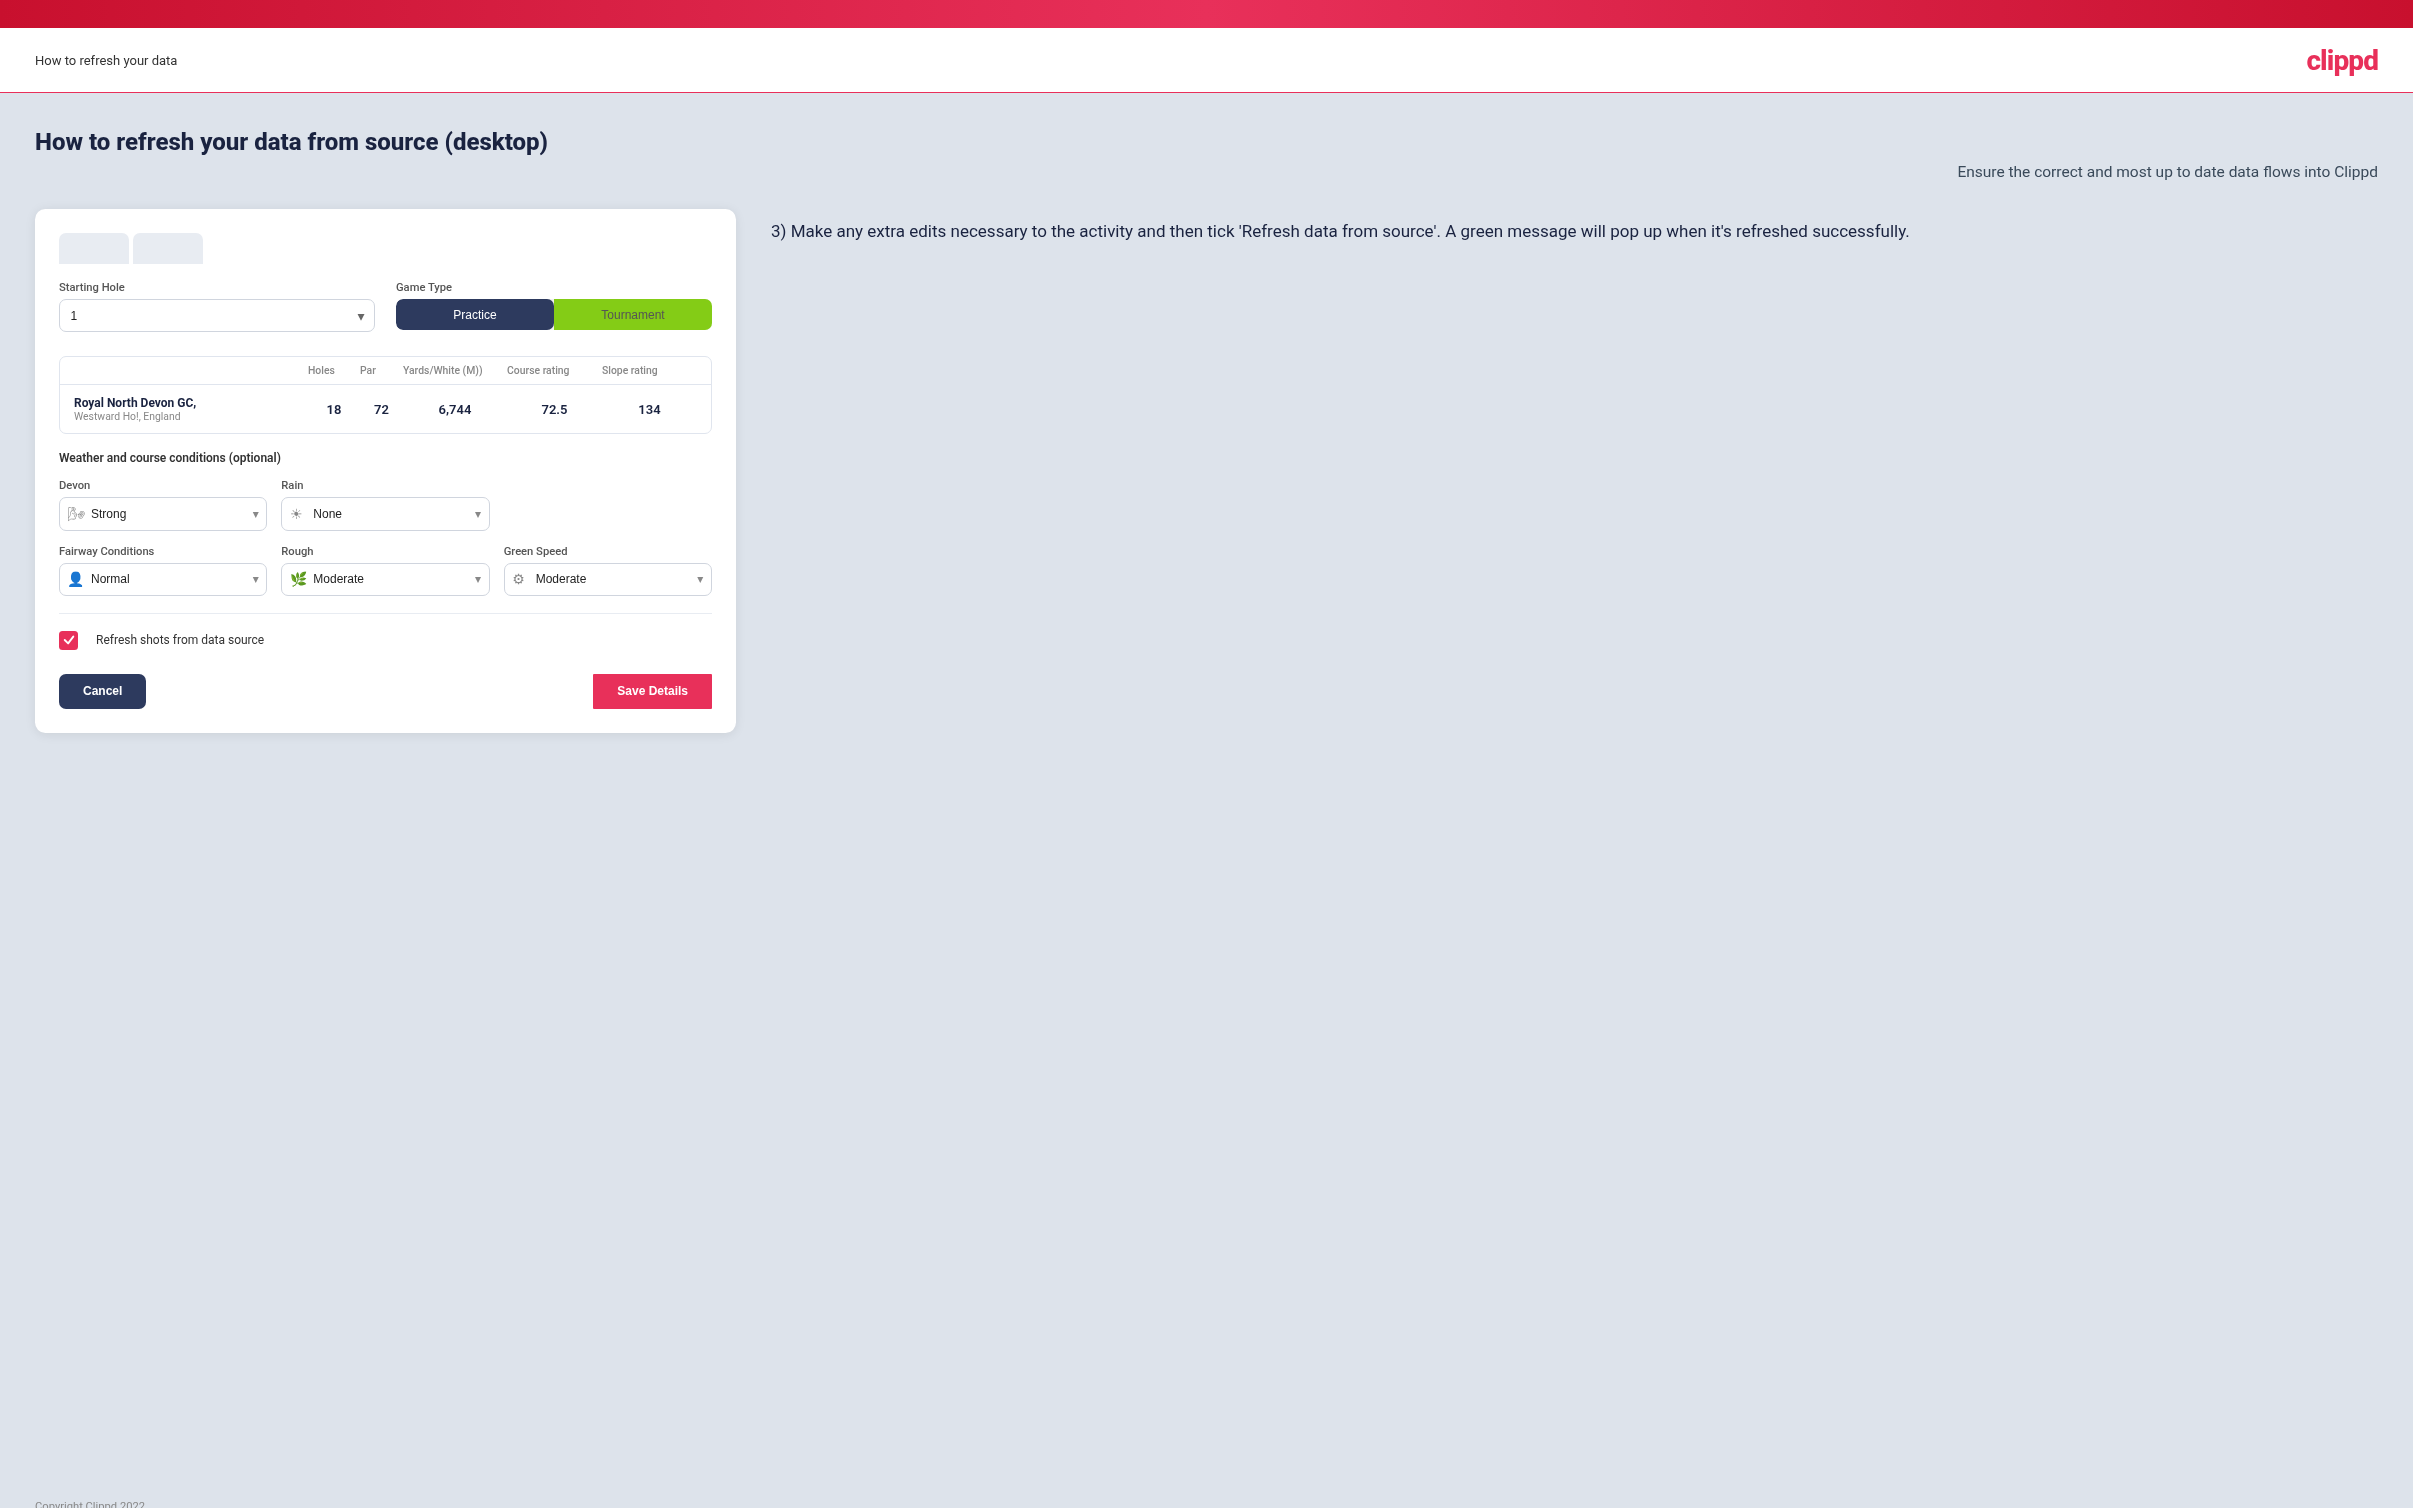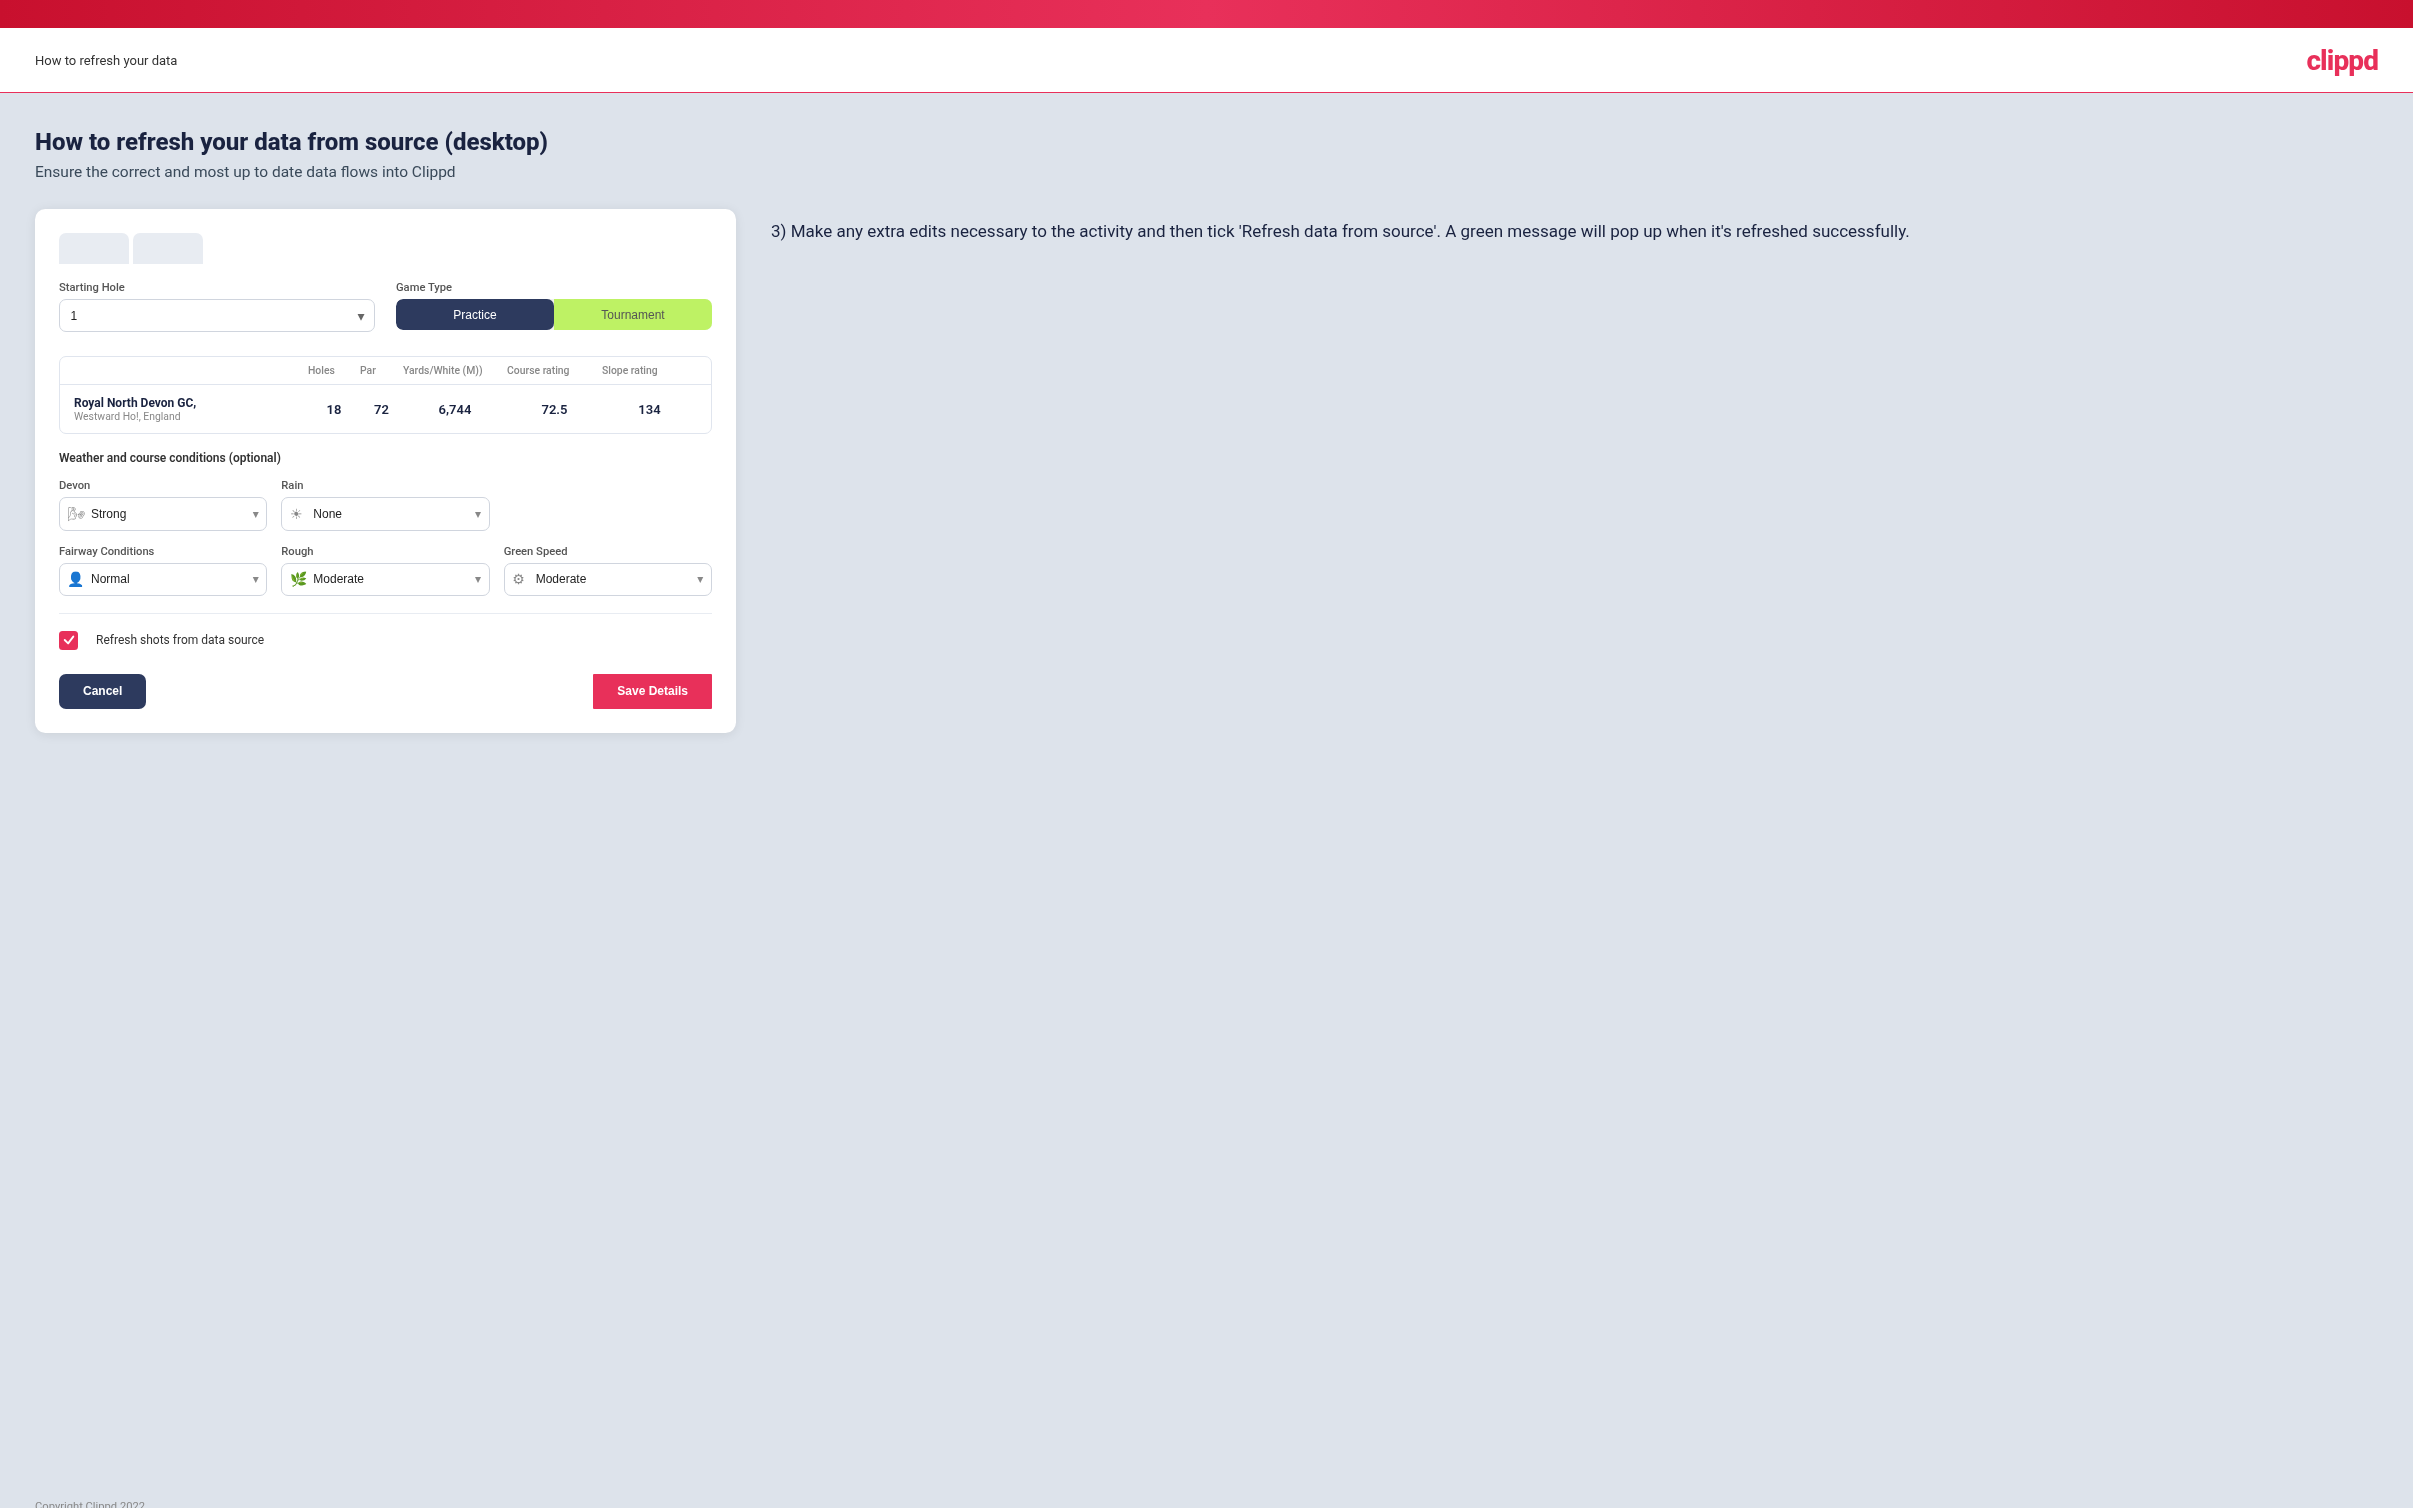--- a/index.html
+++ b/index.html
@@ -40,20 +40,21 @@
       font-size: 24px;
       font-weight: 800;
       color: #1a2340;
       margin-bottom: 7px;
     }
     .page-subheading {
       font-size: 15.5px;
       color: #3a4a5a;
       margin-bottom: 28px;
       font-weight: 400;
+      text-align: right;
     }
     .content-row {
       display: flex;
       gap: 35px;
       align-items: flex-start;
     }
     .form-panel {
       background: #ffffff;
       border-radius: 10.4px;
       padding: 24px;
@@ -114,21 +115,21 @@
       font-weight: 500;
       cursor: pointer;
       transition: background 0.2s;
     }
     .game-type-btn.active {
       background: #2d3a5e;
       color: #fff;
       border-radius: 7px;
     }
     .game-type-btn.inactive {
-      background: #bef264;
+      background: #84cc16;
       color: #555;
     }
     .course-table {
       border: 0.9px solid #e0e5ee;
       border-radius: 7px;
       overflow: hidden;
       margin-bottom: 17px;
       margin-top: 24px;
     }
     .course-table-header {

